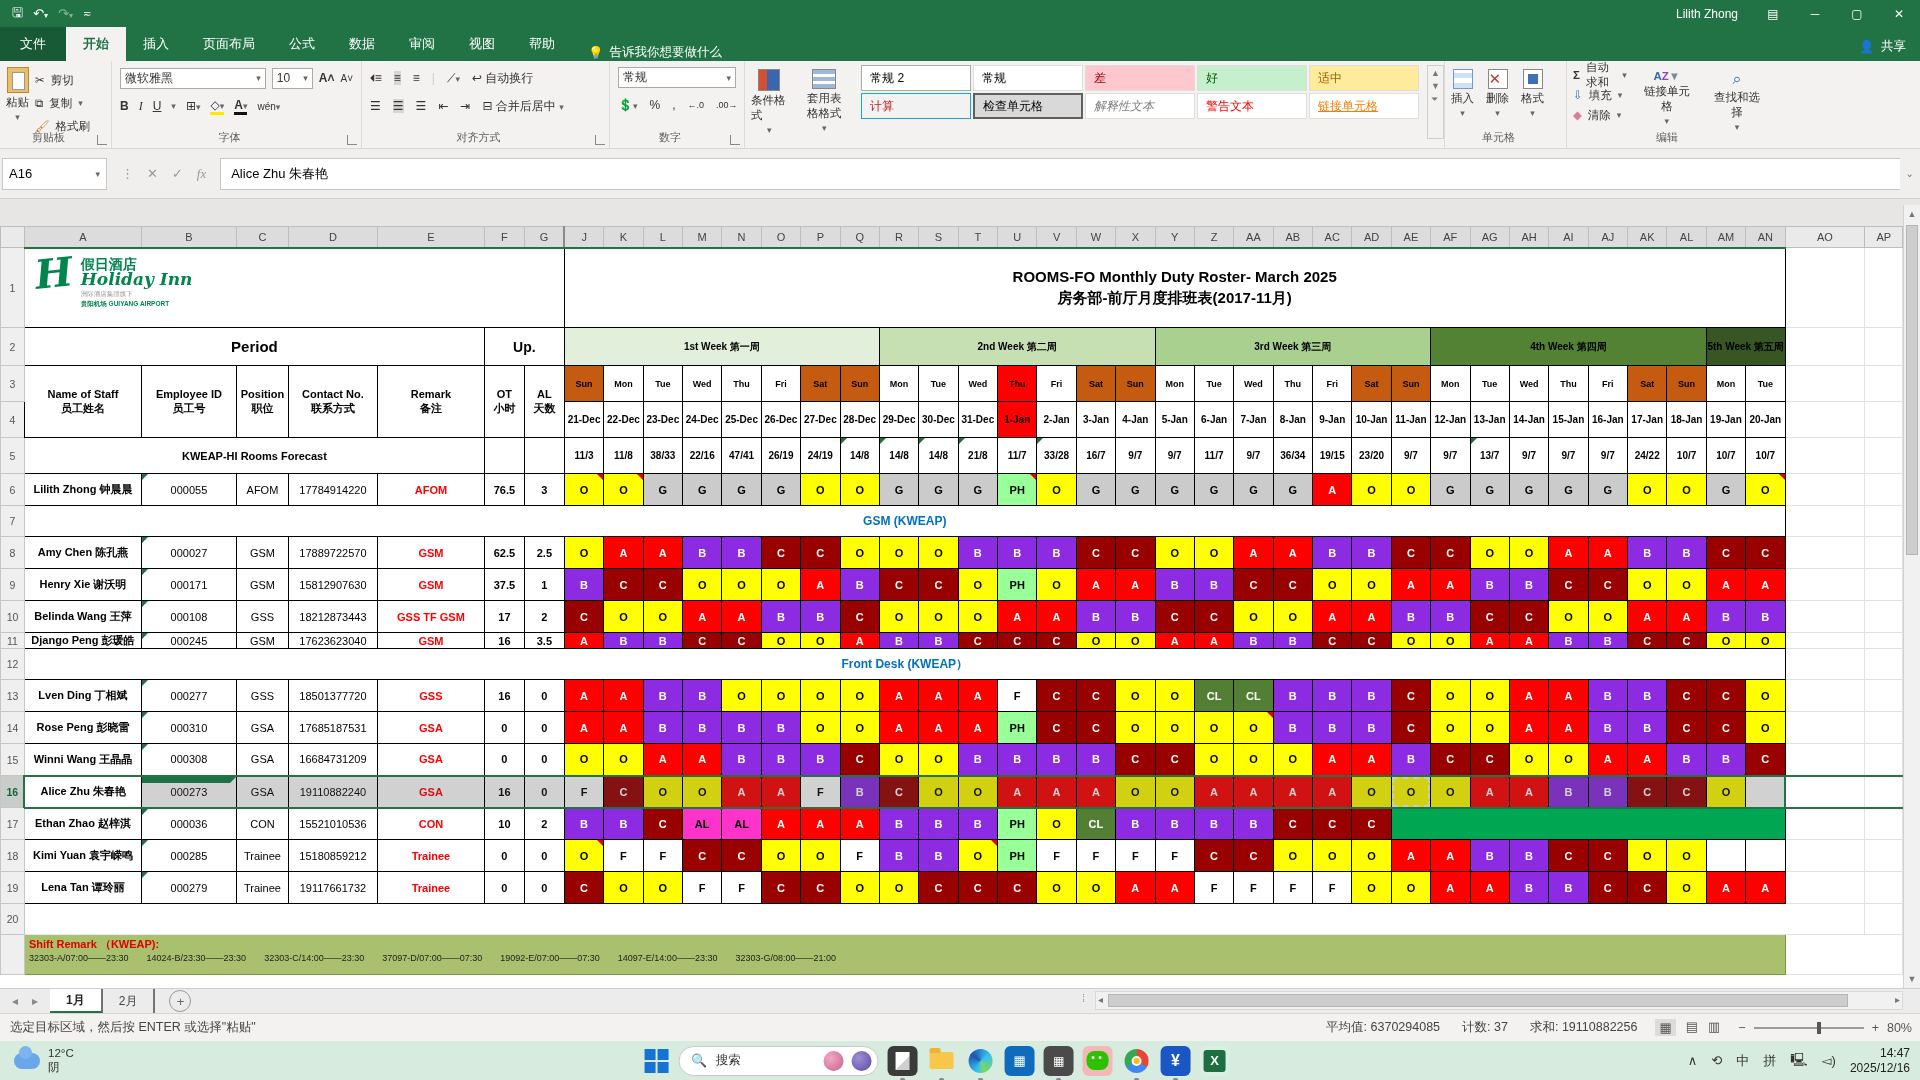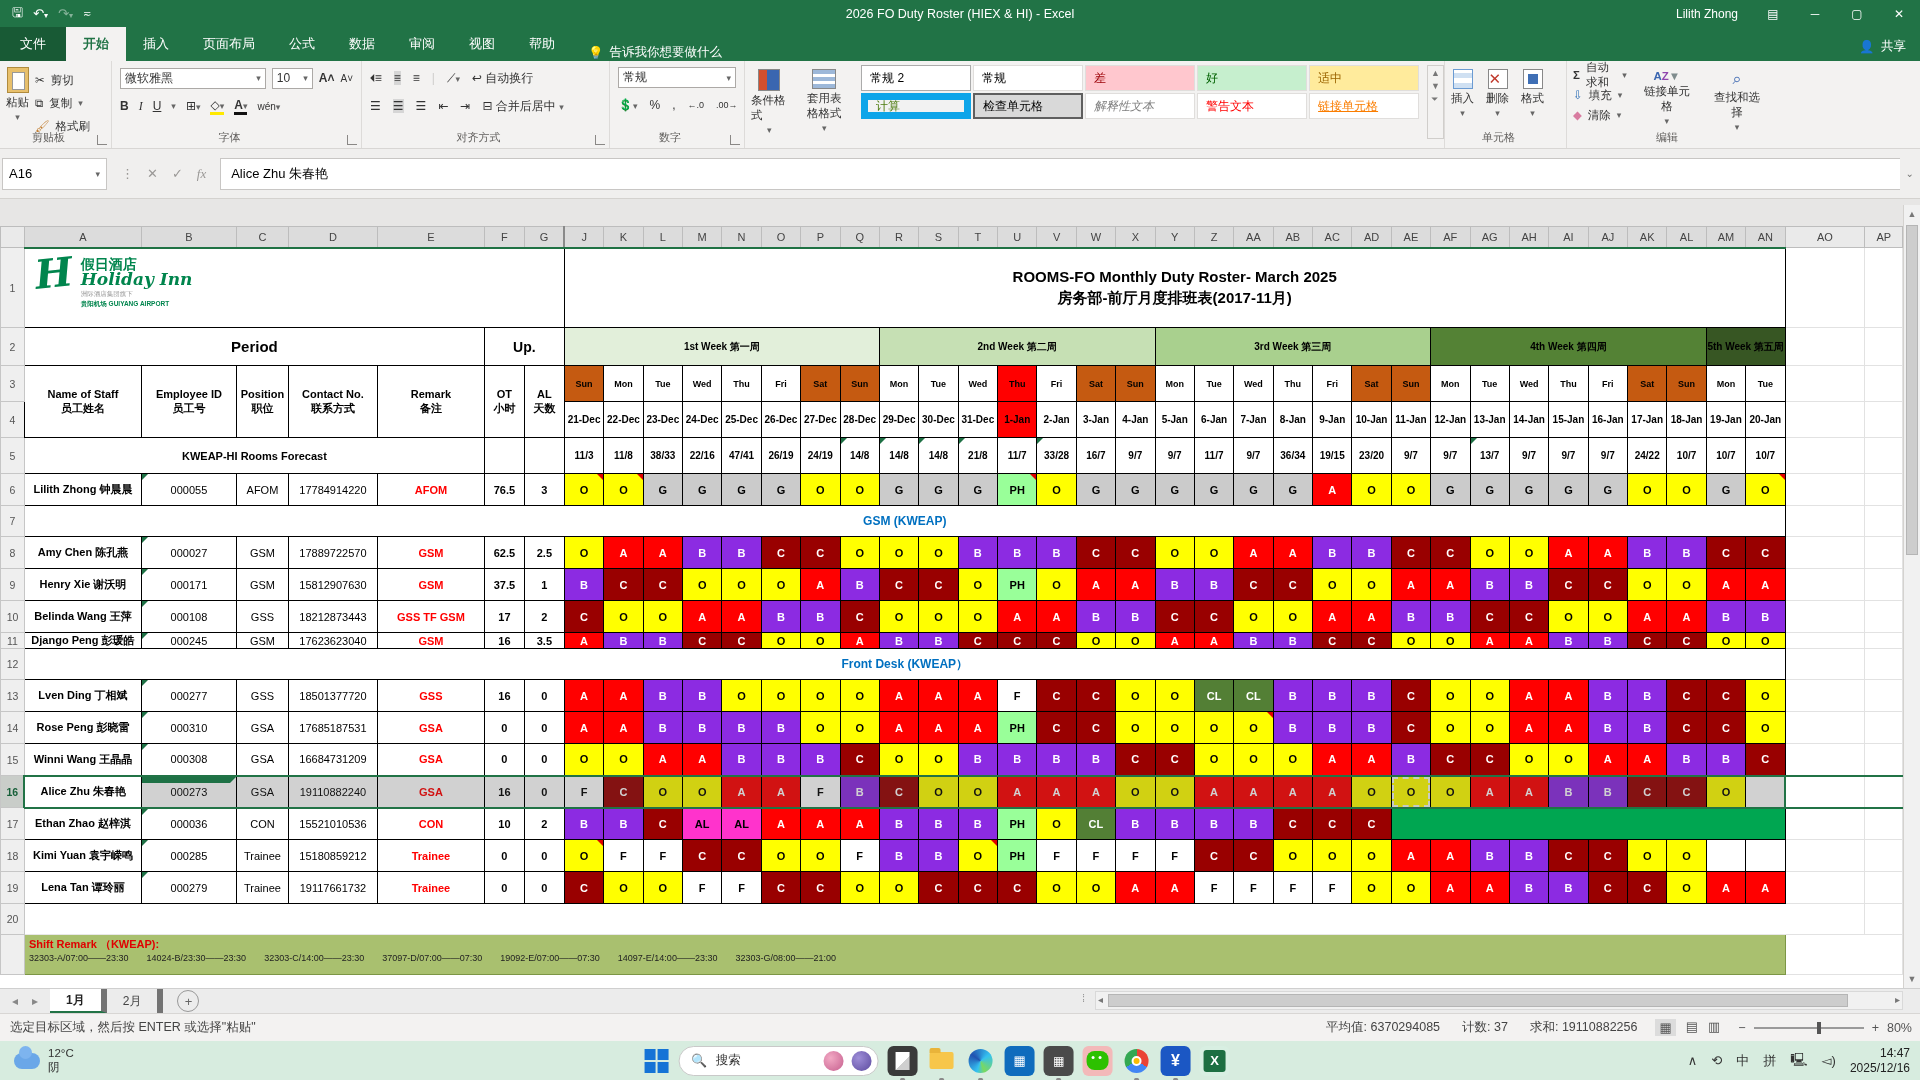--- a/index.html
+++ b/index.html
@@ -79,21 +79,21 @@
   .logo-air { color:#00854d; font-size:6.5px; font-weight:bold; margin-top:3px; }
   .sheettitle1 { font-weight:bold; font-size:15px; color:#000; }
   .sheettitle2 { font-weight:bold; font-size:15px; color:#000; margin-top:4px; }
 
   
   #vscroll { position:absolute; top:205px; right:0; width:17px; height:783px; background:#f1f1f1; border-left:1px solid #d4d2cf; font-size:9px; color:#777; }
   #vthumb { position:absolute; top:20px; left:2px; width:12px; height:330px; background:#cdcdcd; border:1px solid #b5b5b5; }
   
   #tabbar { position:absolute; top:988px; left:0; width:1920px; height:25px; background:#ececec; border-top:1px solid #cfcfcf; display:flex; align-items:stretch; font-size:12px; color:#444; }
   .tnav { display:flex; align-items:center; gap:14px; padding:0 12px; color:#888; }
-  .stab { padding:0 16px; display:flex; align-items:center; border-right:6px solid #737373; }
+  .stab { padding:0 16px; display:flex; align-items:center; border-right:2px solid #737373; }
   .stab.active { background:#fff; border-bottom:2px solid #217346; font-weight:bold; color:#222; }
   .addsheet { width:22px; height:22px; border-radius:50%; border:1px solid #999; color:#666; display:flex; align-items:center; justify-content:center; margin:1px 0 0 14px; font-size:13px; }
   #hscroll { position:absolute; left:1095px; top:991px; width:808px; height:19px; background:#f1f1f1; border:1px solid #d9d9d9; }
   #hthumb { position:absolute; left:12px; top:2px; width:740px; height:13px; background:#cdcdcd; border:1px solid #b5b5b5; }
   .splitter { position:absolute; left:1082px; top:992px; color:#999; font-size:11px; letter-spacing:-2px; }
 
   
   #statusbar { position:absolute; top:1013px; left:0; width:1920px; height:28px; background:#f3f2f1; border-top:1px solid #d8d6d4; display:flex; align-items:center; font-size:12.5px; color:#444; }
   #statusbar .hint { padding-left:10px; }
   #statusbar .right { position:absolute; right:8px; display:flex; align-items:center; gap:18px; }
@@ -124,21 +124,20 @@
 </head>
 <body>
 
 <div id="titlebar">
   <div class="qat">
     <span>🖫</span>
     <span>↶<span style="font-size:8px">▾</span></span>
     <span class="dis">↷<span style="font-size:8px">▾</span></span>
     <span style="font-size:10px">≂</span>
   </div>
-  <div class="wtitle">2026 FO Duty Roster (HIEX &amp; HI)  -  Excel</div>
   <div class="wright">
     <span class="uname">Lilith Zhong</span>
     <span class="winbtn">▤</span>
     <span class="winbtn">─</span>
     <span class="winbtn">▢</span>
     <span class="winbtn">✕</span>
   </div>
 </div>
 
 <div id="tabrow">
@@ -275,21 +274,21 @@
         <span style="display:inline-block;width:24px;height:20px;background:repeating-linear-gradient(0deg,#9db8d9 0 4px,#fff 4px 7px);border:1px solid #888"></span>
         <span>套用表格格式</span>
           <span class="carat">▾</span>
       </div>
       <div class="sg" id="stylegallery" style="margin-left:6px">
           <div class="sgitem" style="background:#fff;border:1px solid #ababab;color:#000">常规 2</div>
           <div class="sgitem" style="background:#fff;color:#000">常规</div>
           <div class="sgitem" style="background:#FFC7CE;color:#9C0006">差</div>
           <div class="sgitem" style="background:#C6EFCE;color:#006100">好</div>
           <div class="sgitem" style="background:#FFEB9C;color:#9C6500">适中</div>
-          <div class="sgitem" style="background:#F2F2F2;color:#4d7c0f;border:7px solid #0ea5e9">计算</div>
+          <div class="sgitem" style="background:#F2F2F2;color:#b91c1c;border:1px solid #0ea5e9">计算</div>
           <div class="sgitem" style="background:#D9D9D9;color:#000;border:2px solid #5f5f5f">检查单元格</div>
           <div class="sgitem" style="background:#fff;color:#7F7F7F;font-style:italic">解释性文本</div>
           <div class="sgitem" style="background:#fff;color:#FF0000">警告文本</div>
           <div class="sgitem" style="background:#fff;color:#FA7D00;text-decoration:underline">链接单元格</div>
         </div>
       <div style="display:flex;flex-direction:column;gap:3px;margin-left:4px;border:1px solid #d0cecb;padding:2px 3px;color:#777;font-size:9px">
         <span>▲</span>
         <span>▼</span>
         <span>⏷</span>
       </div>

